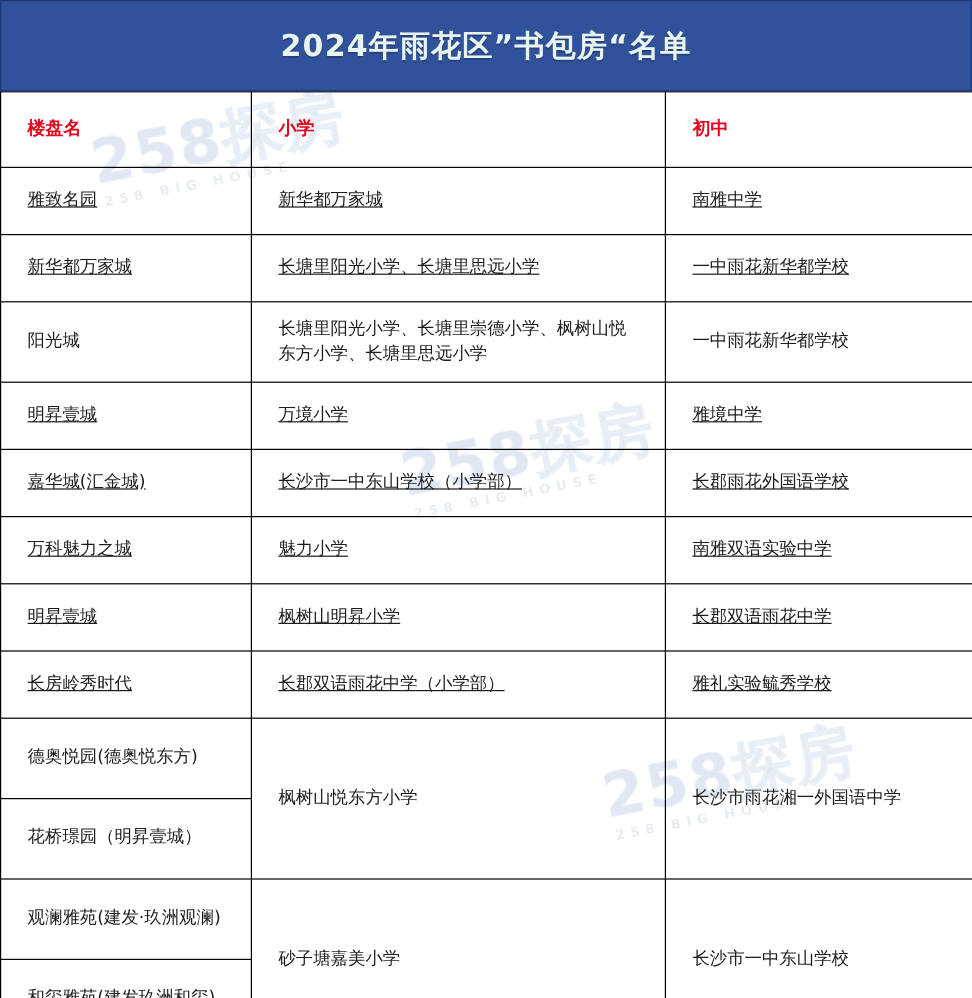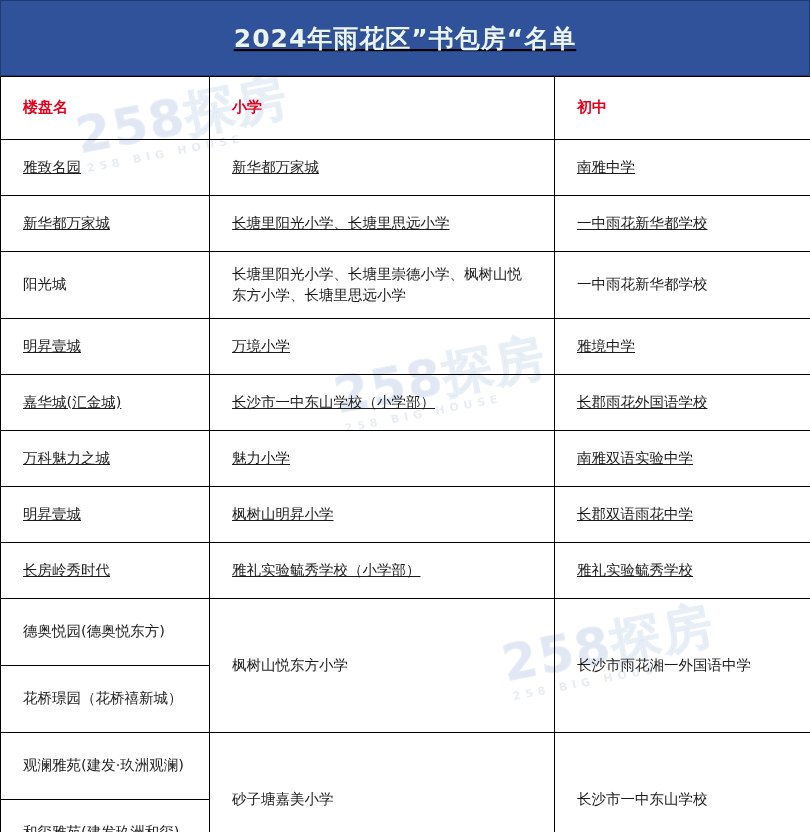--- a/index.html
+++ b/index.html
@@ -30,21 +30,20 @@
     top: 0;
     width: 810px;
     height: 76px;
     background: #2f529b;
     border: 1px solid #1f3a73;
     box-sizing: border-box;
     display: flex;
     align-items: center;
     justify-content: center;
     z-index: 4;
-    text-decoration: underline;
   }
   .title-text {
     color: #eaf4ee;
     font-size: 25px;
     font-weight: bold;
     letter-spacing: 1px;
     white-space: nowrap;
     text-shadow: 0 1px 0 rgba(0,0,0,0.18);
   }
 
@@ -205,31 +204,31 @@
       </tr>
 
       <tr class="r-normal">
         <td>明昇壹城</td>
         <td>枫树山明昇小学</td>
         <td>长郡双语雨花中学</td>
       </tr>
 
       <tr class="r-normal">
         <td>长房岭秀时代</td>
-        <td>雅礼实验毓秀学校（小学部）</td>
+        <td>长郡双语雨花中学（小学部）</td>
         <td>雅礼实验毓秀学校</td>
       </tr>
 
       <tr class="r-tall">
         <td class="name-red">德奥悦园(德奥悦东方)</td>
         <td rowspan="2">枫树山悦东方小学</td>
         <td rowspan="2">长沙市雨花湘一外国语中学</td>
       </tr>
       <tr class="r-tall">
-        <td class="name-red">花桥璟园（花桥禧新城）</td>
+        <td class="name-red">花桥璟园（明昇壹城）</td>
       </tr>
 
       <tr class="r-tall">
         <td class="name-red">观澜雅苑(建发·玖洲观澜)</td>
         <td rowspan="2">砂子塘嘉美小学</td>
         <td rowspan="2">长沙市一中东山学校</td>
       </tr>
       <tr class="r-tall">
         <td class="name-red">和玺雅苑(建发玖洲和玺)</td>
       </tr>

